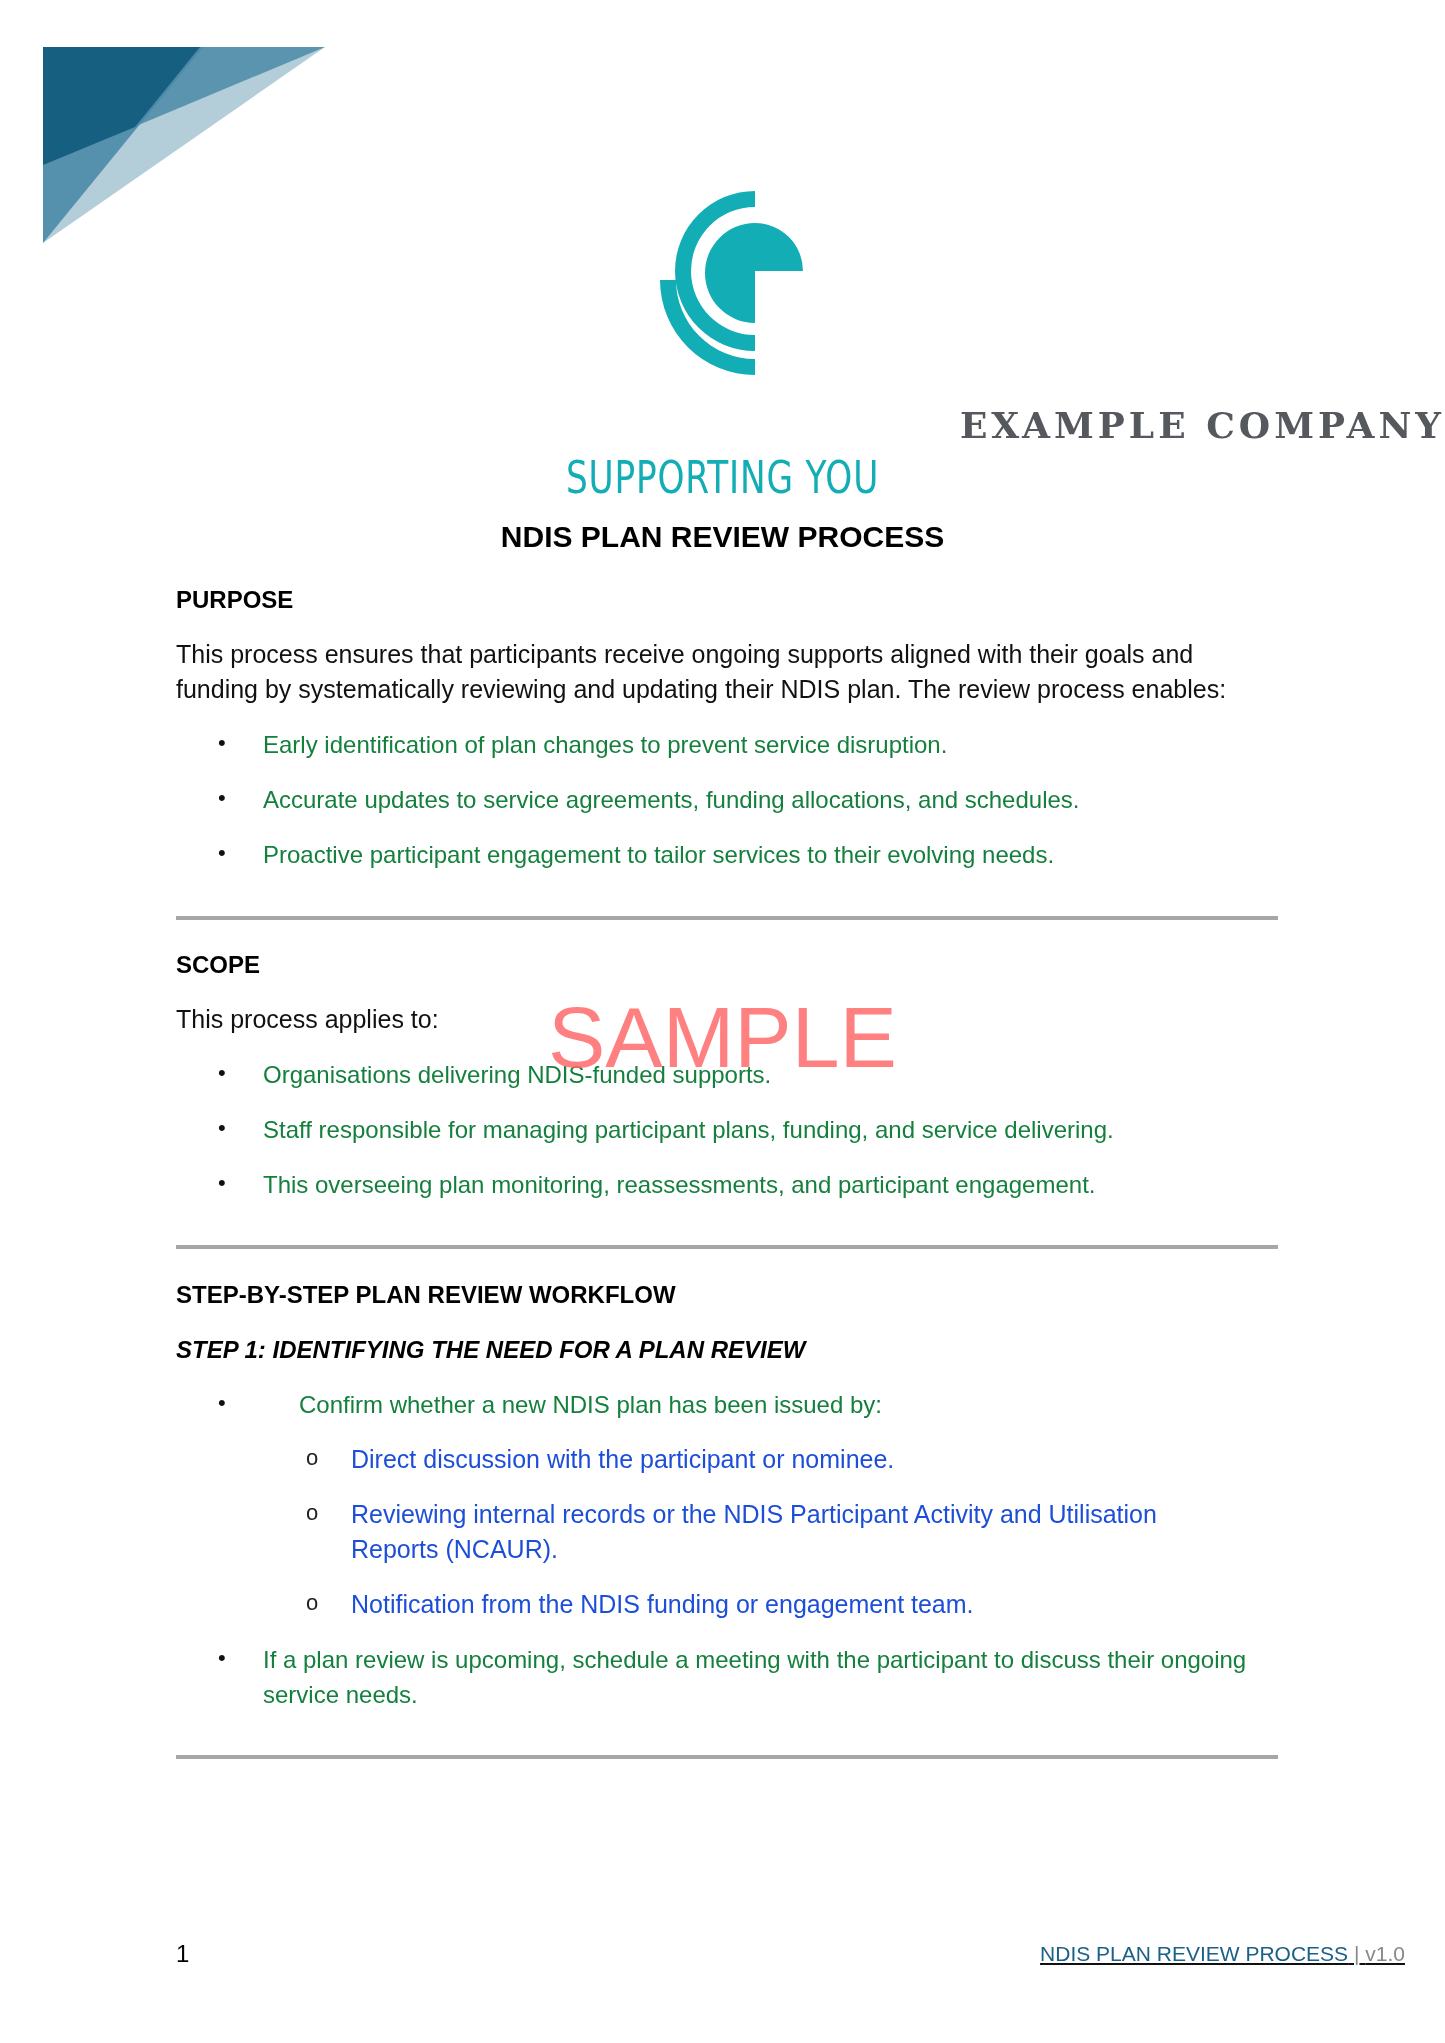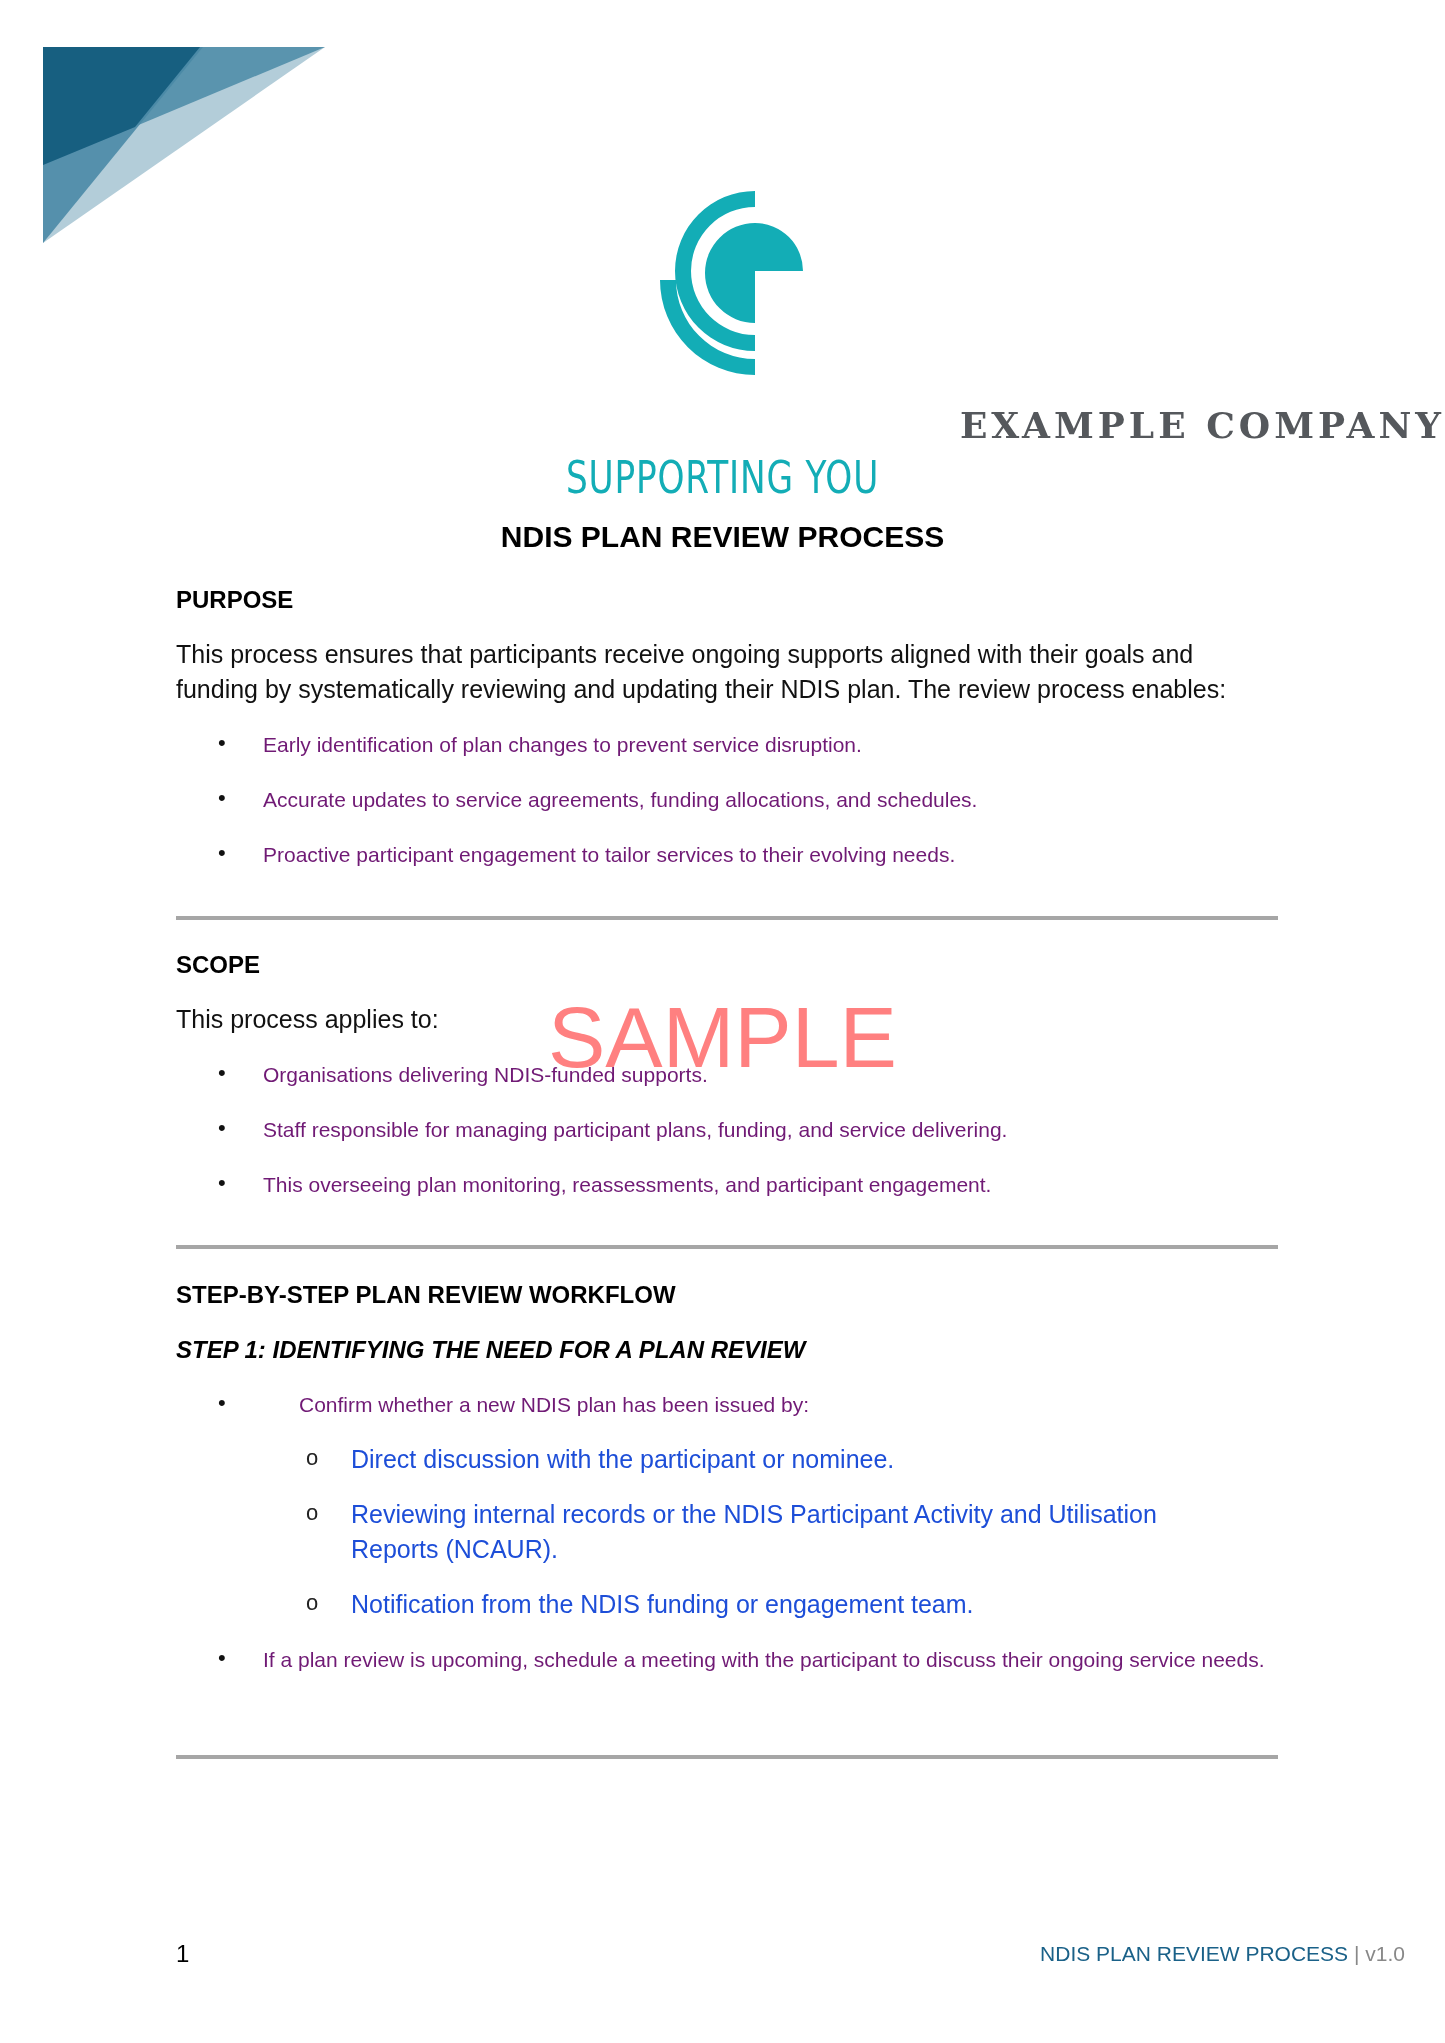--- a/index.html
+++ b/index.html
@@ -10,29 +10,29 @@
   .logo { left:640px; top:185px; width:180px; height:200px; }
   .company { left:0; width:1445px; top:404px; text-align:right;
              font-family:"DejaVu Serif", "Liberation Serif", serif; font-weight:bold;
              font-size:36px; letter-spacing:4px; color:#55585c; }
   .tagline { left:0; width:1445px; top:452px; text-align:center;
              font-family:"DejaVu Sans", sans-serif; font-size:44px; font-weight:normal;
              letter-spacing:1px; color:#13adb6; transform:scaleX(0.78); transform-origin:center; }
   .title { left:0; width:1445px; top:520px; text-align:center; font-size:30px; font-weight:bold; color:#000; }
   .h { left:176px; font-size:24px; font-weight:bold; color:#000; }
   .p { left:176px; font-size:25px; color:#111; line-height:35px; width:1120px; }
-  .li { left:263px; font-size:21px; color:#701a75; line-height:35px; width:1020px; }
+  .li { left:263px; font-size:24px; color:#15803d; line-height:35px; width:1020px; }
   .bullet { left:218px; font-size:22px; color:#111; }
   .sub { left:351px; font-size:25px; color:#1d4ed8; line-height:35px; width:900px; }
   .subbullet { left:306px; font-size:22px; color:#222; }
   .rule { left:176px; width:1102px; height:4px; background:#a6a6a6; }
   .watermark { left:548px; top:988px; font-size:86px; color:#ff6b6b; opacity:0.85;
                font-family:Liberation Sans, sans-serif; pointer-events:none; }
   .pagenum { left:176px; top:1940px; font-size:24px; color:#000; }
-  .footer { right:40px; top:1942px; font-size:21px; }
+  .footer { right:40px; top:1942px; font-size:21px;text-decoration:underline; }
   .footer .t { color:#1a6188; }
   .footer .sep { color:#888; }
   .footer .v { color:#888; }
 </style>
 </head>
 <body>
 
 <svg class="abs corner" viewBox="0 0 282 196">
   <polygon points="0,0 282,0 0,196" fill="#b3cdd9"></polygon>
   <polygon points="0,0 282,0 0,196" fill="#ffffff" opacity="0"></polygon>

